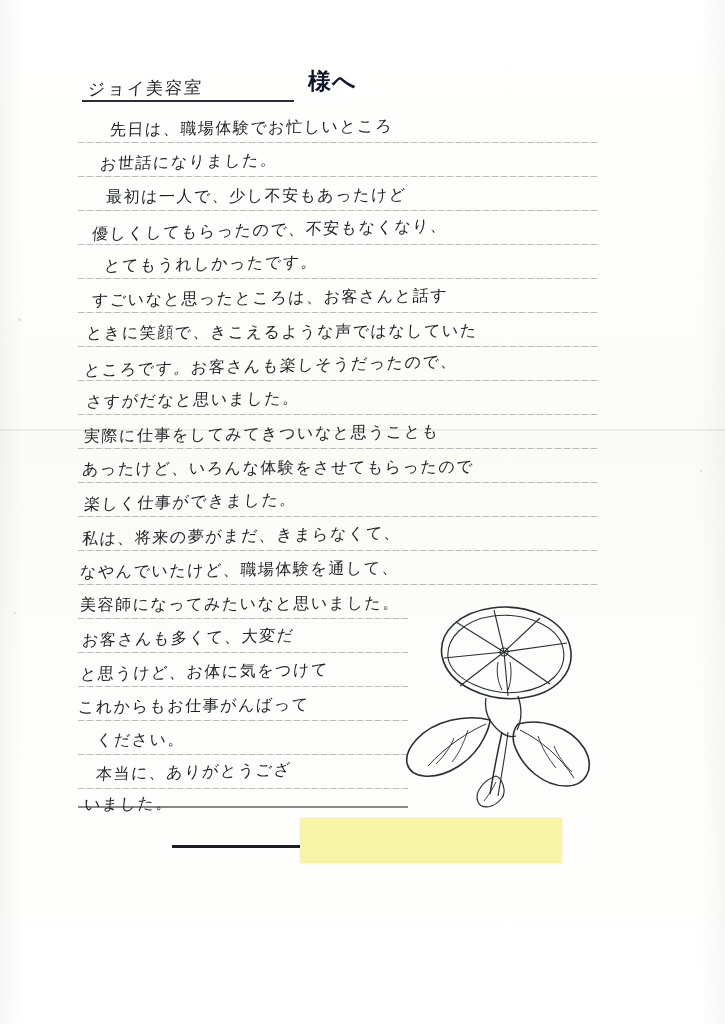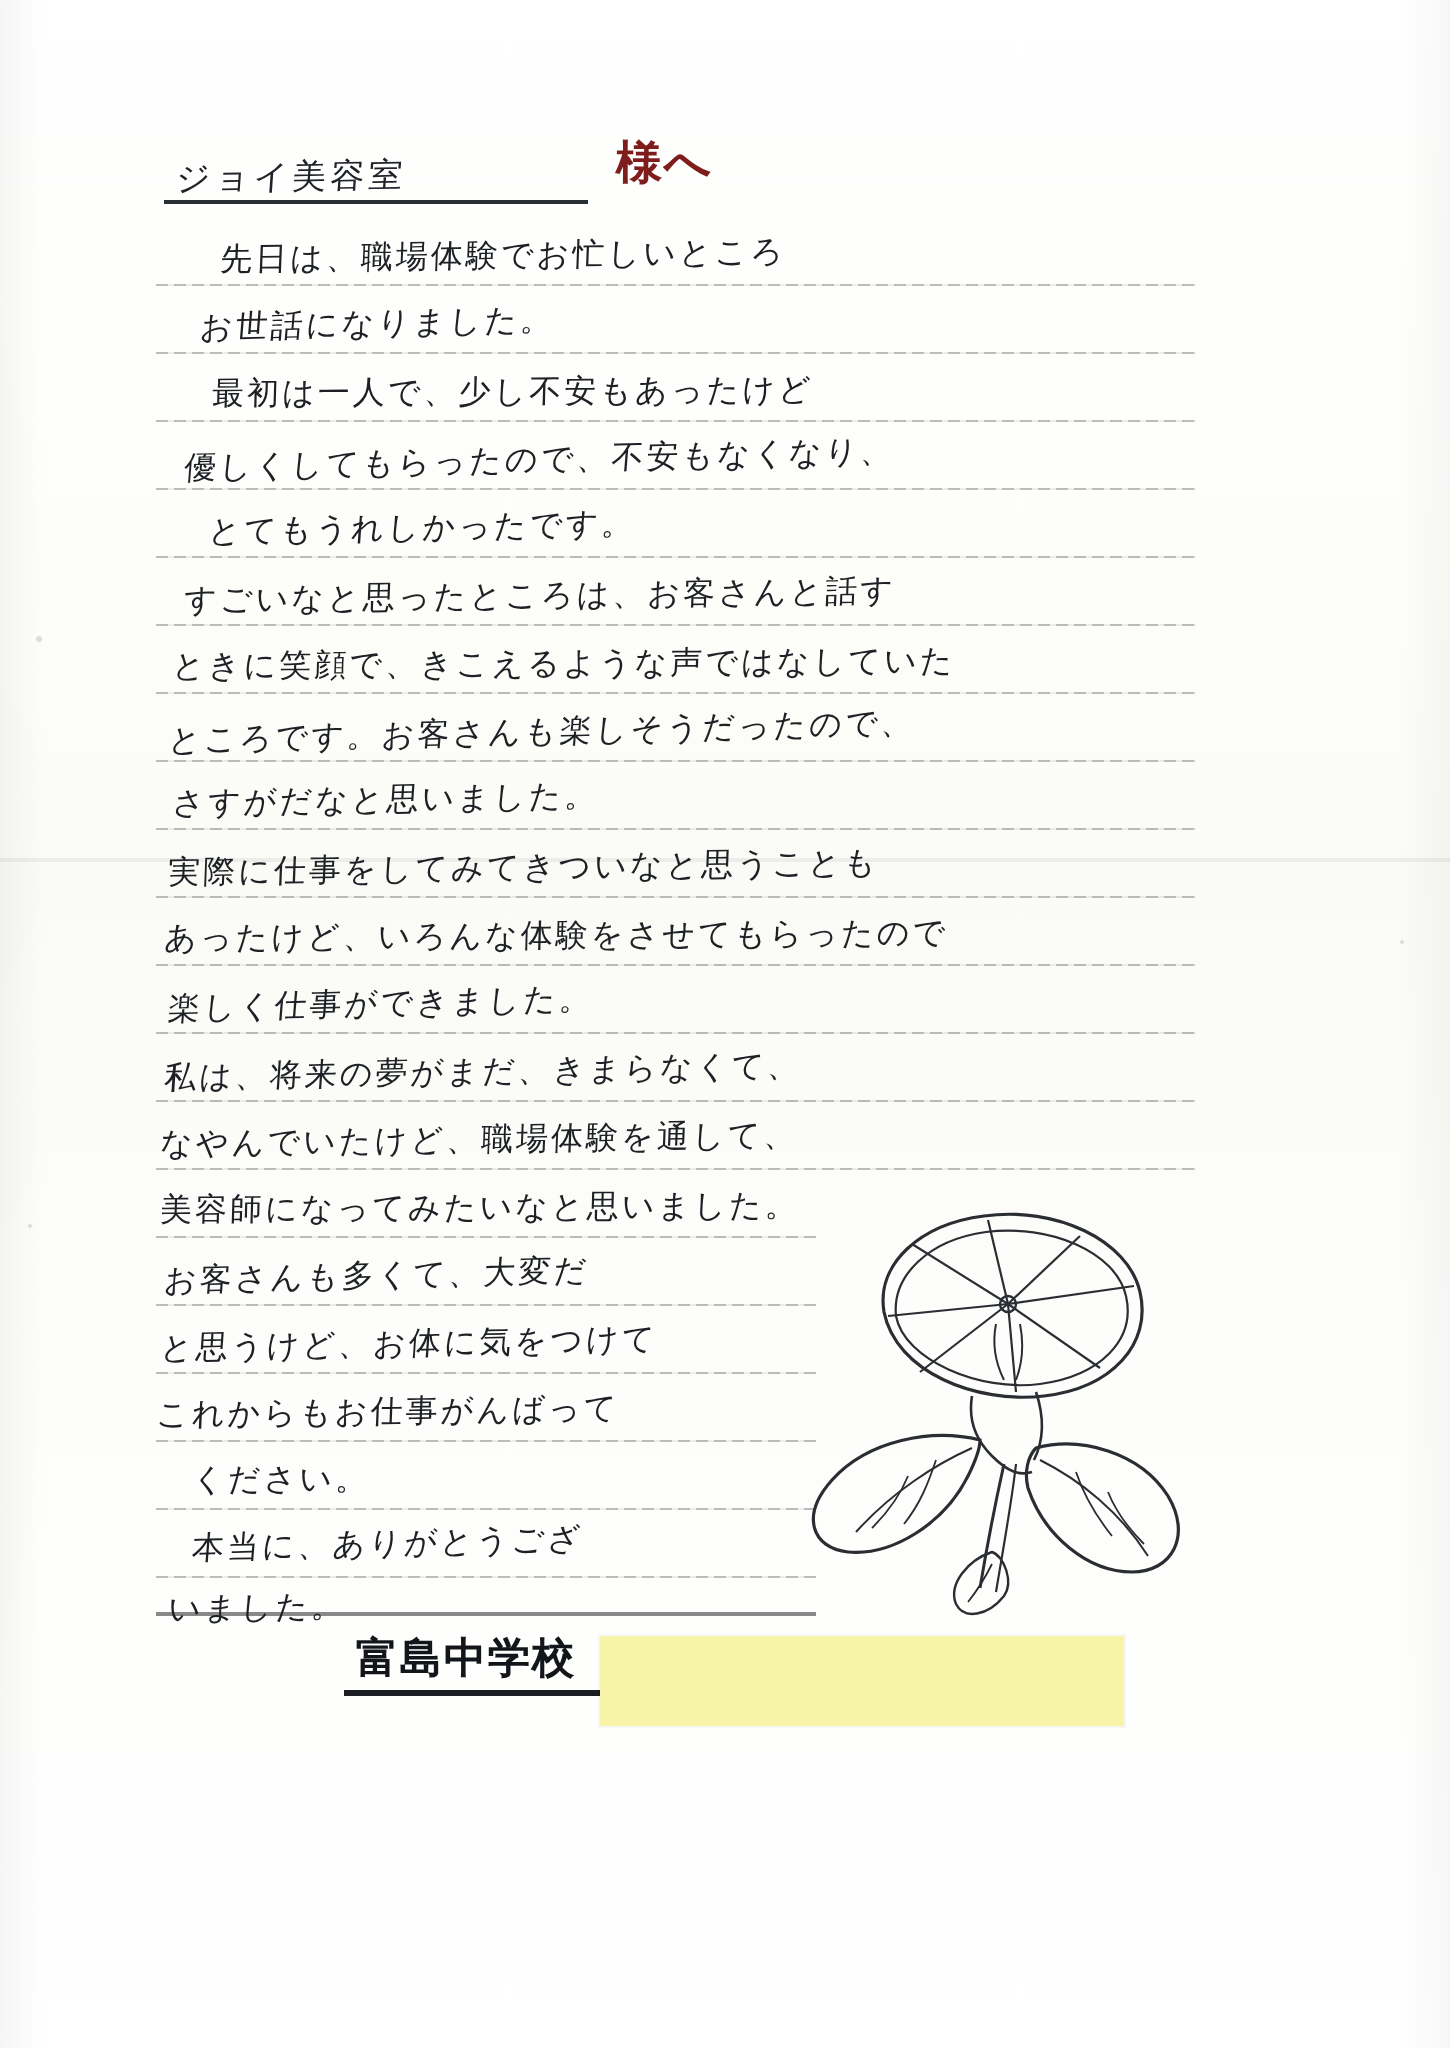--- a/index.html
+++ b/index.html
@@ -96,21 +96,21 @@
     width: 212px;
     height: 2px;
     background: #2a2f35;
   }
   .addressee-suffix {
     position: absolute;
     left: 308px;
     top: 66px;
     font-size: 23px;
     font-weight: bold;
-    color: #7f1d1d;
+    color: #0f172a;
     letter-spacing: 1px;
     white-space: nowrap;
   }
 
   
   .body-text {
     position: absolute;
     left: 0; top: 0;
     width: 725px; height: 1024px;
   }
@@ -276,17 +276,16 @@
       <path d="M120 126 C142 120 172 128 186 150 C198 170 188 188 168 188 C146 188 124 170 116 146 C114 138 116 130 120 126 Z"></path>
       <path d="M122 132 C142 142 162 158 176 180" stroke-width="1"></path>
       <path d="M140 138 C144 150 150 160 158 170" stroke-width="0.9"></path>
       <path d="M156 148 C160 158 166 166 174 174" stroke-width="0.9"></path>
 
       <path d="M98 178 C86 182 76 194 80 204 C84 212 96 210 104 200 C109 193 104 180 98 178 Z" stroke-width="1.2"></path>
       <path d="M98 184 C94 192 90 198 86 203" stroke-width="0.9"></path>
     </svg>
   </div>
 
-  <div class="school">富島中学校</div>
   <div class="school-underline"></div>
   <div class="redaction"></div>
 
 </div>
 
 </body></html>

